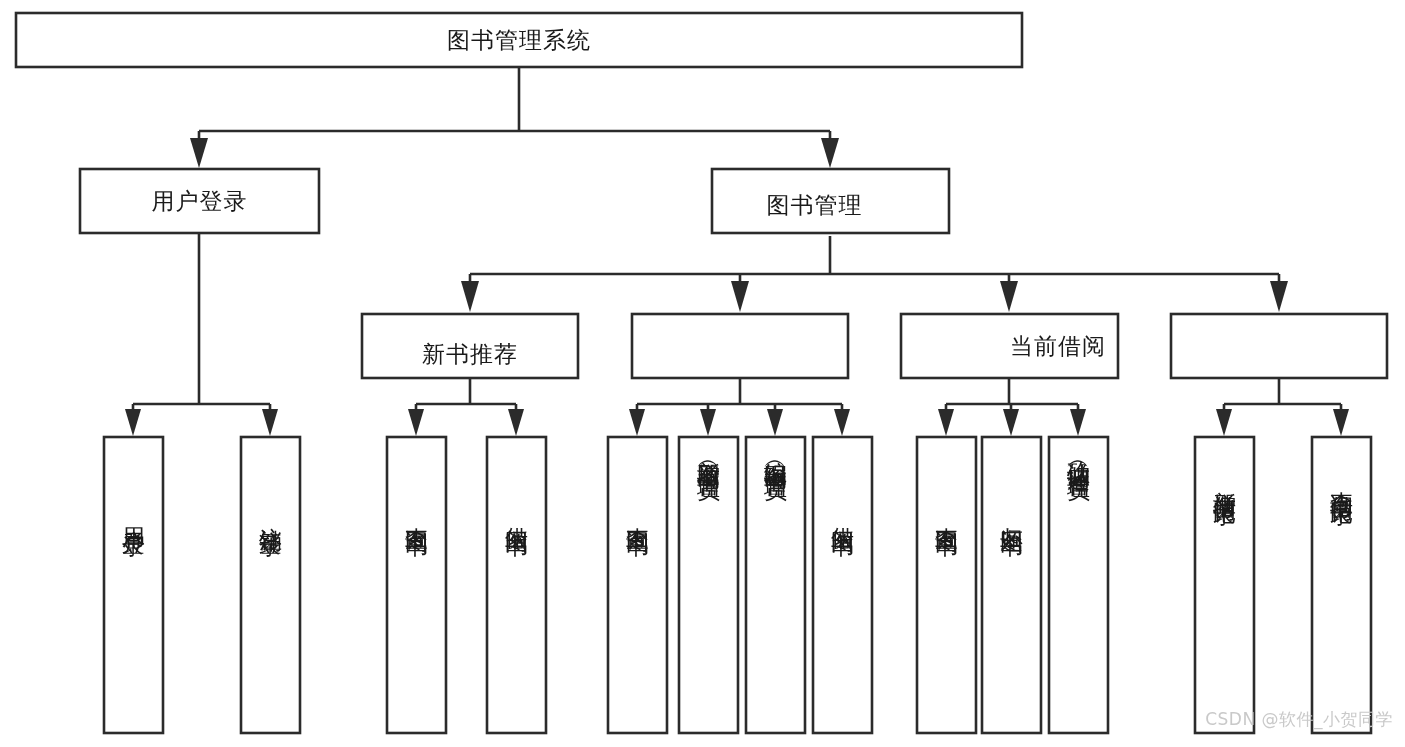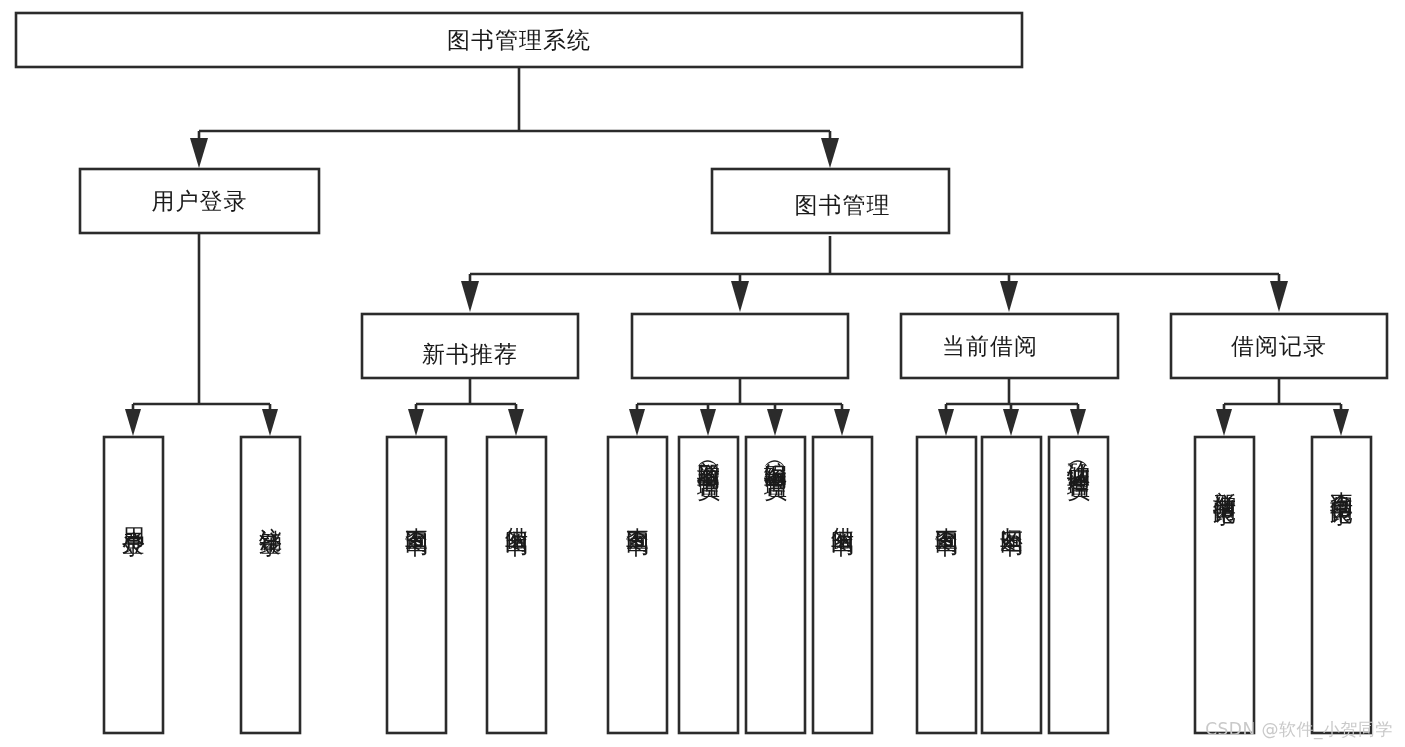--- a/index.html
+++ b/index.html
@@ -69,21 +69,21 @@
   .h-text {
     font-family: Liberation Sans, sans-serif;
     font-size: 23px;
     color: #1a1a1a;
     letter-spacing: 1px;
     white-space: nowrap;
   }
   #watermark {
     position: absolute;
     right: 12px;
-    bottom: 6px;
+    bottom: 16px;
     font-family: "DejaVu Sans", "Liberation Sans", sans-serif;
     font-size: 17px;
     color: #c9c9c9;
     letter-spacing: 0.5px;
     white-space: nowrap;
     user-select: none;
   }
 </style>
 </head>
 <body>
@@ -185,32 +185,29 @@
     </g>
   </svg>
 
   <div class="h-text-wrap" style="left:16px; top:13px; width:1006px; height:54px;">
     <span class="h-text">图书管理系统</span>
   </div>
 
   <div class="h-text-wrap" style="left:80px; top:169px; width:239px; height:64px;">
     <span class="h-text">用户登录</span>
   </div>
-  <div class="h-text-wrap" style="left:724px; top:169px; width:237px; height:72px;">
+  <div class="h-text-wrap" style="left:696px; top:169px; width:237px; height:72px;">
     <span class="h-text">图书管理</span>
   </div>
 
   <div class="h-text-wrap" style="left:362px; top:314px; width:216px; height:64px;margin-top:8px;">
     <span class="h-text">新书推荐</span>
   </div>
-  <div class="h-text-wrap" style="left:875px; top:314px; width:230px; height:64px;">
+  <div class="h-text-wrap" style="left:943px; top:314px; width:230px; height:64px;">
     <span class="h-text">当前借阅</span>
-  </div>
-  <div class="h-text-wrap" style="left:1171px; top:314px; width:216px; height:64px;">
-    <span class="h-text">借阅记录</span>
   </div>
 
   <div class="vert-text-wrap" style="left:104px; top:437px; width:59px; height:296px; padding-top:72px;">
     <span class="vert-text">用户登录</span>
   </div>
   <div class="vert-text-wrap" style="left:241px; top:437px; width:59px; height:296px; padding-top:72px;">
     <span class="vert-text">注销登录</span>
   </div>
 
   <div class="vert-text-wrap" style="left:387px; top:437px; width:59px; height:296px; padding-top:72px;">

